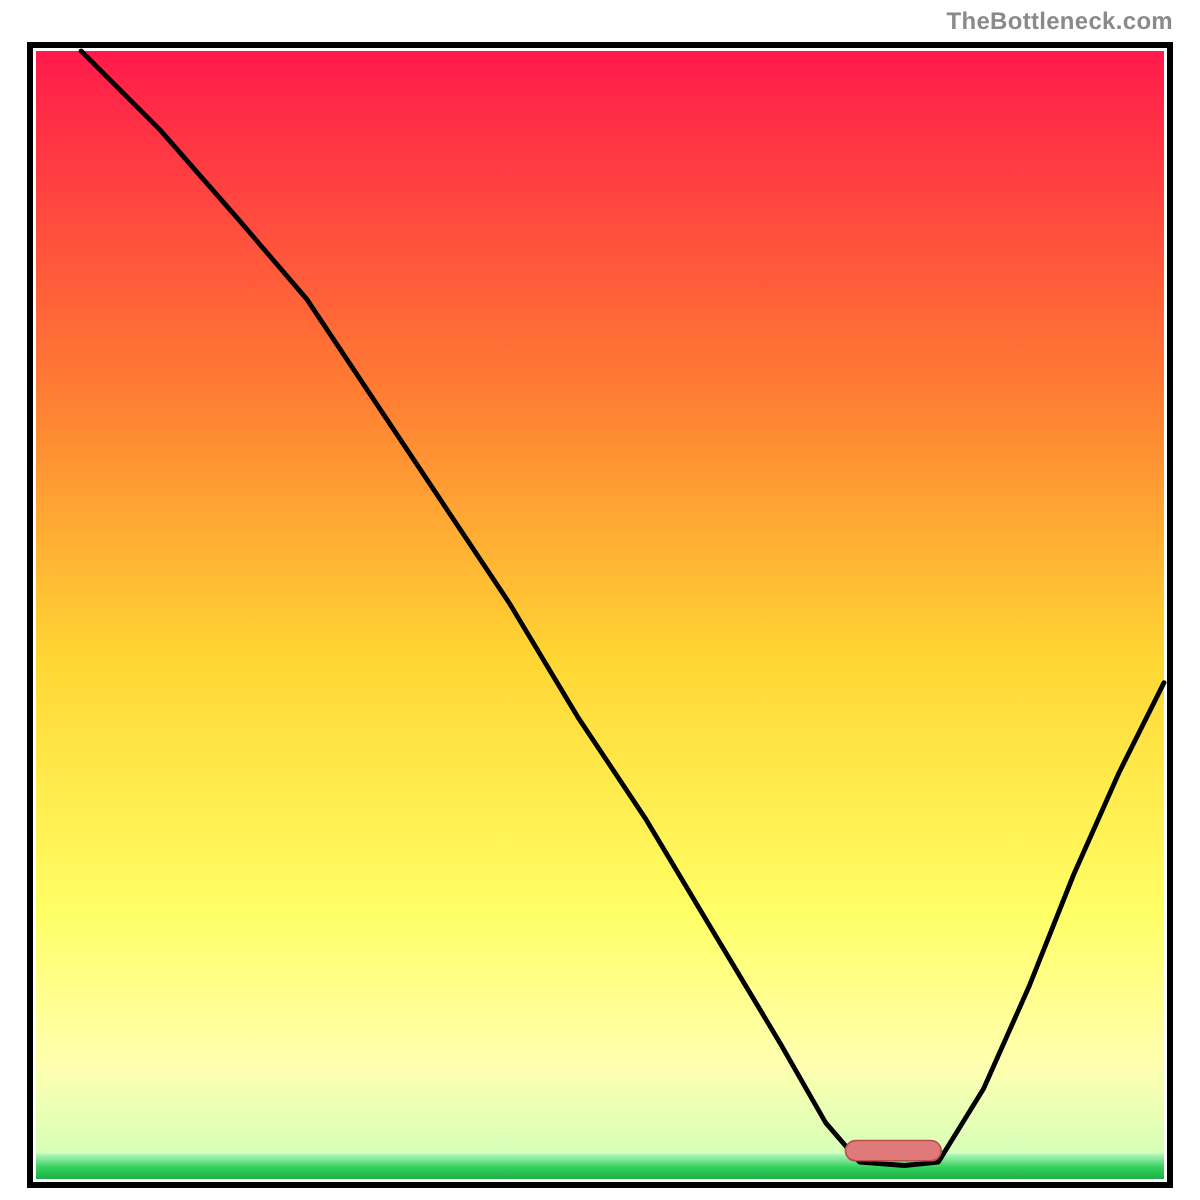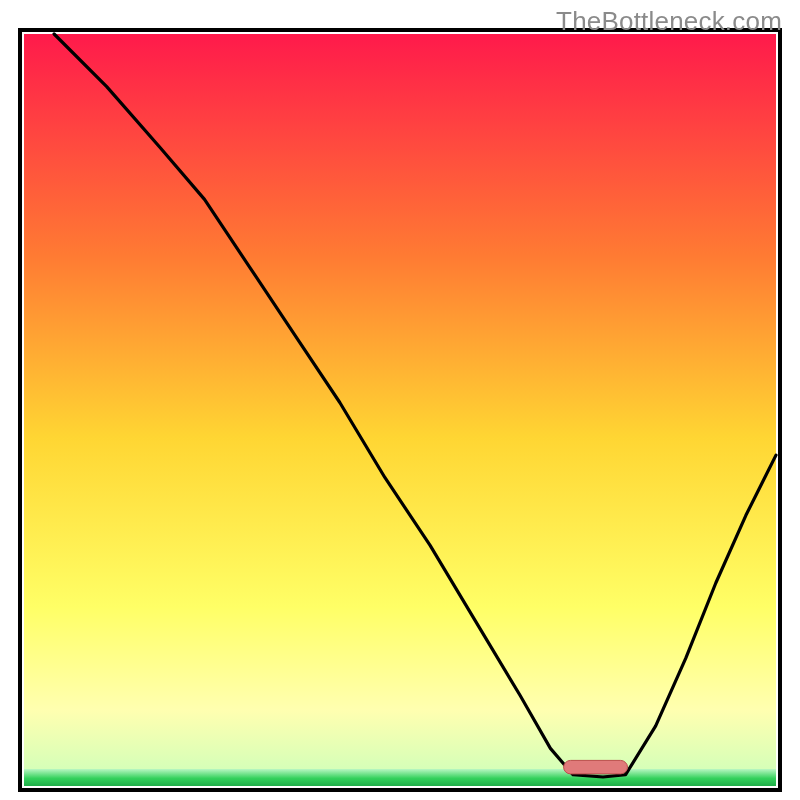--- a/index.html
+++ b/index.html
@@ -12,22 +12,22 @@
   }
   .stage {
     position: relative;
     width: 800px;
     height: 800px;
   }
   .watermark {
     position: absolute;
     top: 6px;
     right: 18px;
-    font-size: 26px;
-    font-weight: 400;
+    font-size: 16px;
+    font-weight: 700;
     color: #8a8a8a;
     letter-spacing: 0.2px;
   }
   svg {
     display: block;
   }
 </style>
 </head>
 <body>
 

